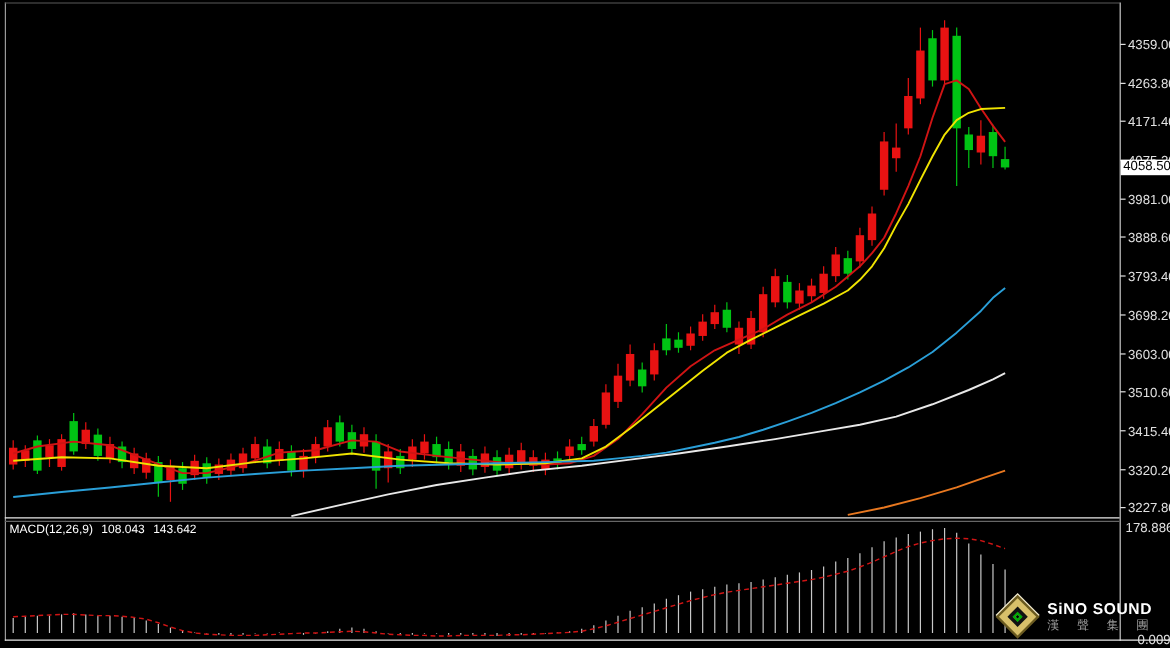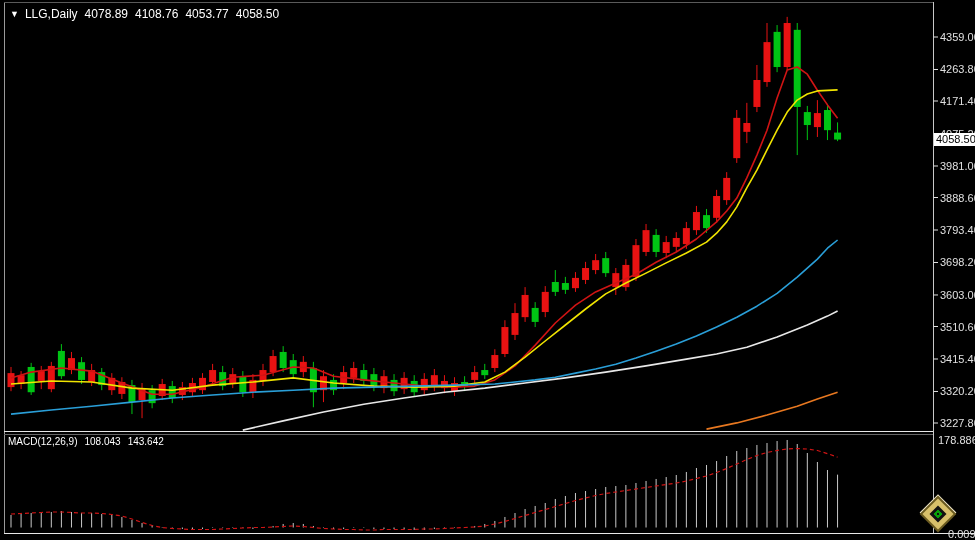--- a/index.html
+++ b/index.html
@@ -316,35 +316,36 @@
       <rect x="823.98" y="110.02333804809054" width="7" height="20.13260254596888" fill="#00c414"></rect>
       <line x1="837.5600000000001" y1="122.38953323903813" x2="837.5600000000001" y2="141.15380127298448" stroke="#00c414" stroke-width="1"></line>
       <rect x="834.0600000000001" y="132.58208981612452" width="7" height="6.95769094766618" fill="#00c414"></rect>
       <polyline points="11.0,377.9 31.2,372.1 61.4,368.0 91.6,371.1 121.9,383.0 152.1,394.3 172.3,394.3 202.5,387.1 232.8,377.2 263.0,375.2 293.2,367.0 313.4,368.0 333.6,376.2 363.8,379.9 394.0,383.0 424.3,386.1 454.5,387.1 474.7,386.1 494.8,379.9 515.0,365.9 535.2,345.1 555.3,323.0 575.5,305.2 595.6,291.9 615.8,283.0 636.0,274.2 656.1,262.2 676.3,252.0 696.4,239.0 716.6,221.9 726.7,211.0 736.8,198.1 746.8,177.9 756.9,155.1 767.0,130.2 777.1,98.1 787.2,70.1 797.2,67.0 807.3,74.2 817.4,90.2 827.5,104.9 837.6,118.2" fill="none" stroke="#d01414" stroke-width="1.6" stroke-linejoin="round"></polyline>
       <polyline points="11.0,384.0 51.3,381.0 91.6,382.0 132.0,388.1 172.3,390.2 212.6,385.1 252.9,382.0 293.2,377.9 333.6,383.0 373.9,386.1 414.2,387.1 454.5,386.1 484.8,382.0 504.9,372.1 525.1,357.1 545.2,341.0 565.4,325.0 585.6,309.0 605.7,293.9 625.9,283.0 646.0,273.1 666.2,262.9 686.4,253.0 706.5,242.1 716.6,233.2 726.7,221.9 736.8,206.9 746.8,187.8 756.9,170.1 767.0,149.9 777.1,130.2 787.2,112.1 797.2,100.1 807.3,94.0 817.4,90.9 837.6,89.9" fill="none" stroke="#f0e400" stroke-width="1.6" stroke-linejoin="round"></polyline>
       <polyline points="11.0,414.1 51.3,410.0 91.6,406.2 132.0,402.1 172.3,398.0 212.6,395.0 252.9,392.2 293.2,390.2 333.6,388.1 373.9,387.1 414.2,386.1 454.5,385.1 494.8,384.0 515.0,382.0 535.2,379.9 555.3,377.2 575.5,373.1 595.6,369.0 615.8,364.2 636.0,358.1 656.1,351.3 676.3,344.1 696.4,335.9 716.6,327.0 736.8,317.2 756.9,306.2 777.1,293.3 797.2,277.2 817.4,259.1 827.5,248.2 837.6,240.0" fill="none" stroke="#2a9fd8" stroke-width="1.6" stroke-linejoin="round"></polyline>
       <polyline points="242.8,430.1 283.2,420.9 323.5,412.0 363.8,404.2 404.1,398.0 444.4,392.2 484.8,388.1 525.1,383.0 565.4,377.9 605.7,372.1 646.0,365.9 686.4,359.1 716.6,354.0 746.8,347.2 777.1,336.9 807.3,325.0 827.5,316.1 837.6,311.0" fill="none" stroke="#e8e8e8" stroke-width="1.6" stroke-linejoin="round"></polyline>
       <polyline points="706.5,429.1 736.8,422.9 767.0,415.1 797.2,406.2 817.4,399.0 837.6,392.2" fill="none" stroke="#e87820" stroke-width="1.6" stroke-linejoin="round"></polyline>
     </svg>
 
-  <div class="overlay symbol-label">
-    <span class="tri">▼</span><span>LLG,Daily</span><span class="v">4078.89</span><span class="v">4108.76</span><span class="v">4053.77</span><span class="v">4058.50</span>
-  </div>
 
   <div class="overlay macd-label">
     <span>MACD(12,26,9)</span><span class="v">108.043</span><span class="v">143.642</span>
   </div>
 
   <div class="overlay macd-axis-label" id="macd-max" style="top: 434px;">178.886</div>
 
   <div class="overlay watermark">
     <div class="wm-icon">
       <div class="wm-d wm-d1"></div>
         <div class="wm-d wm-d2"></div>
       <div class="wm-d wm-d3"></div>
         <div class="wm-d wm-d4"></div>
     </div>
+    <div class="wm-text">
+      <div class="wm-brand">SiNO SOUND</div>
+      <div class="wm-cn">漢 聲 集 團</div>
+    </div>
   </div>
 
   <div class="overlay macd-axis-label" id="macd-min" style="top: 528px; padding-left: 10px;">0.009</div>
 
   <div class="overlay price-badge" id="price-badge" style="top: 133.04px;">4058.50</div>
 </div>
 
 </body></html>

